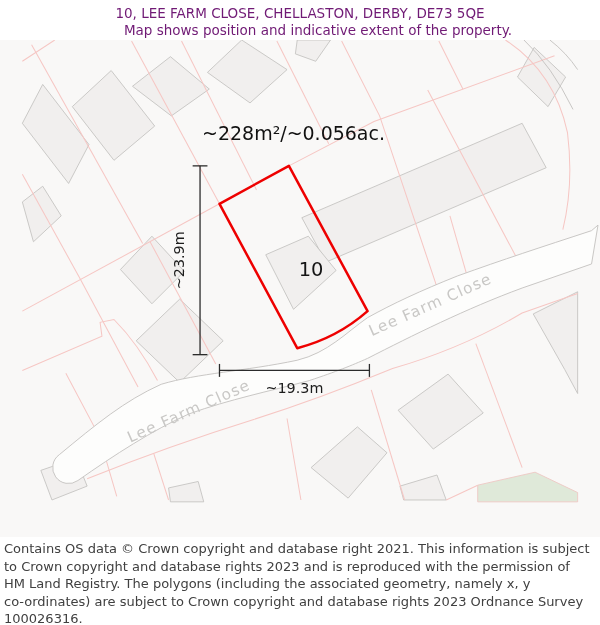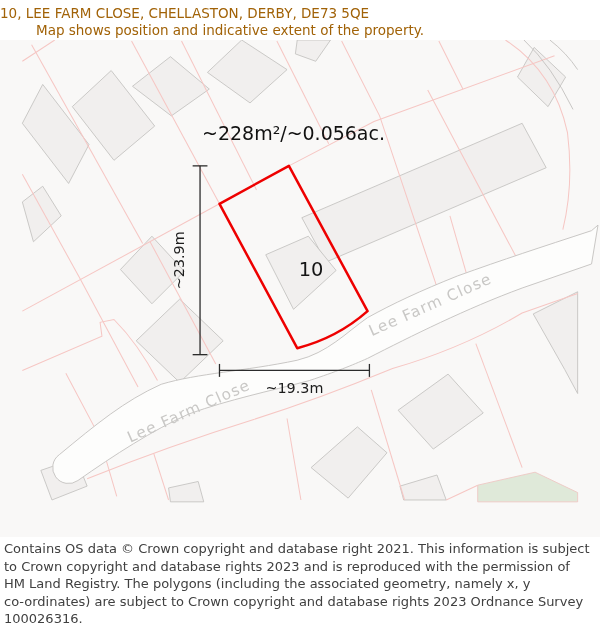--- a/index.html
+++ b/index.html
@@ -1,17 +1,17 @@
 <!DOCTYPE html>
 <html><head>
 <meta charset="utf-8">
 <style>
   html,body{margin:0;padding:0;background:#ffffff;}
   body{width:600px;height:625px;overflow:hidden;font-family:"DejaVu Sans","Liberation Sans",sans-serif;}
-  .header{height:40px;text-align:left;padding-top:5px;box-sizing:border-box;color:#a16207;}
+  .header{height:40px;text-align:center;padding-top:5px;box-sizing:border-box;color:#701a75;}
   .header .line1{font-size:13.5px;line-height:17px;}
   .header .line2{font-size:13.5px;line-height:16px;margin-left:36px;}
   .map-wrap{width:600px;height:497px;position:relative;background:#f9f8f7;}
   svg{display:block;overflow:hidden;}
   .bld{fill:#f1efee;stroke:#c2c0be;stroke-width:0.9;}
   .pink{fill:none;stroke:#f6c6c3;stroke-width:1.1;}
   .roadfill{fill:#fdfdfc;stroke:#c4c2c0;stroke-width:1;}
   .roadline{fill:none;stroke:#c4c2c0;stroke-width:1;}
   .green{fill:#dfe9d9;stroke:#eec9c4;stroke-width:1;}
   .plot{fill:none;stroke:#ee0000;stroke-width:2.7;stroke-linejoin:round;}

